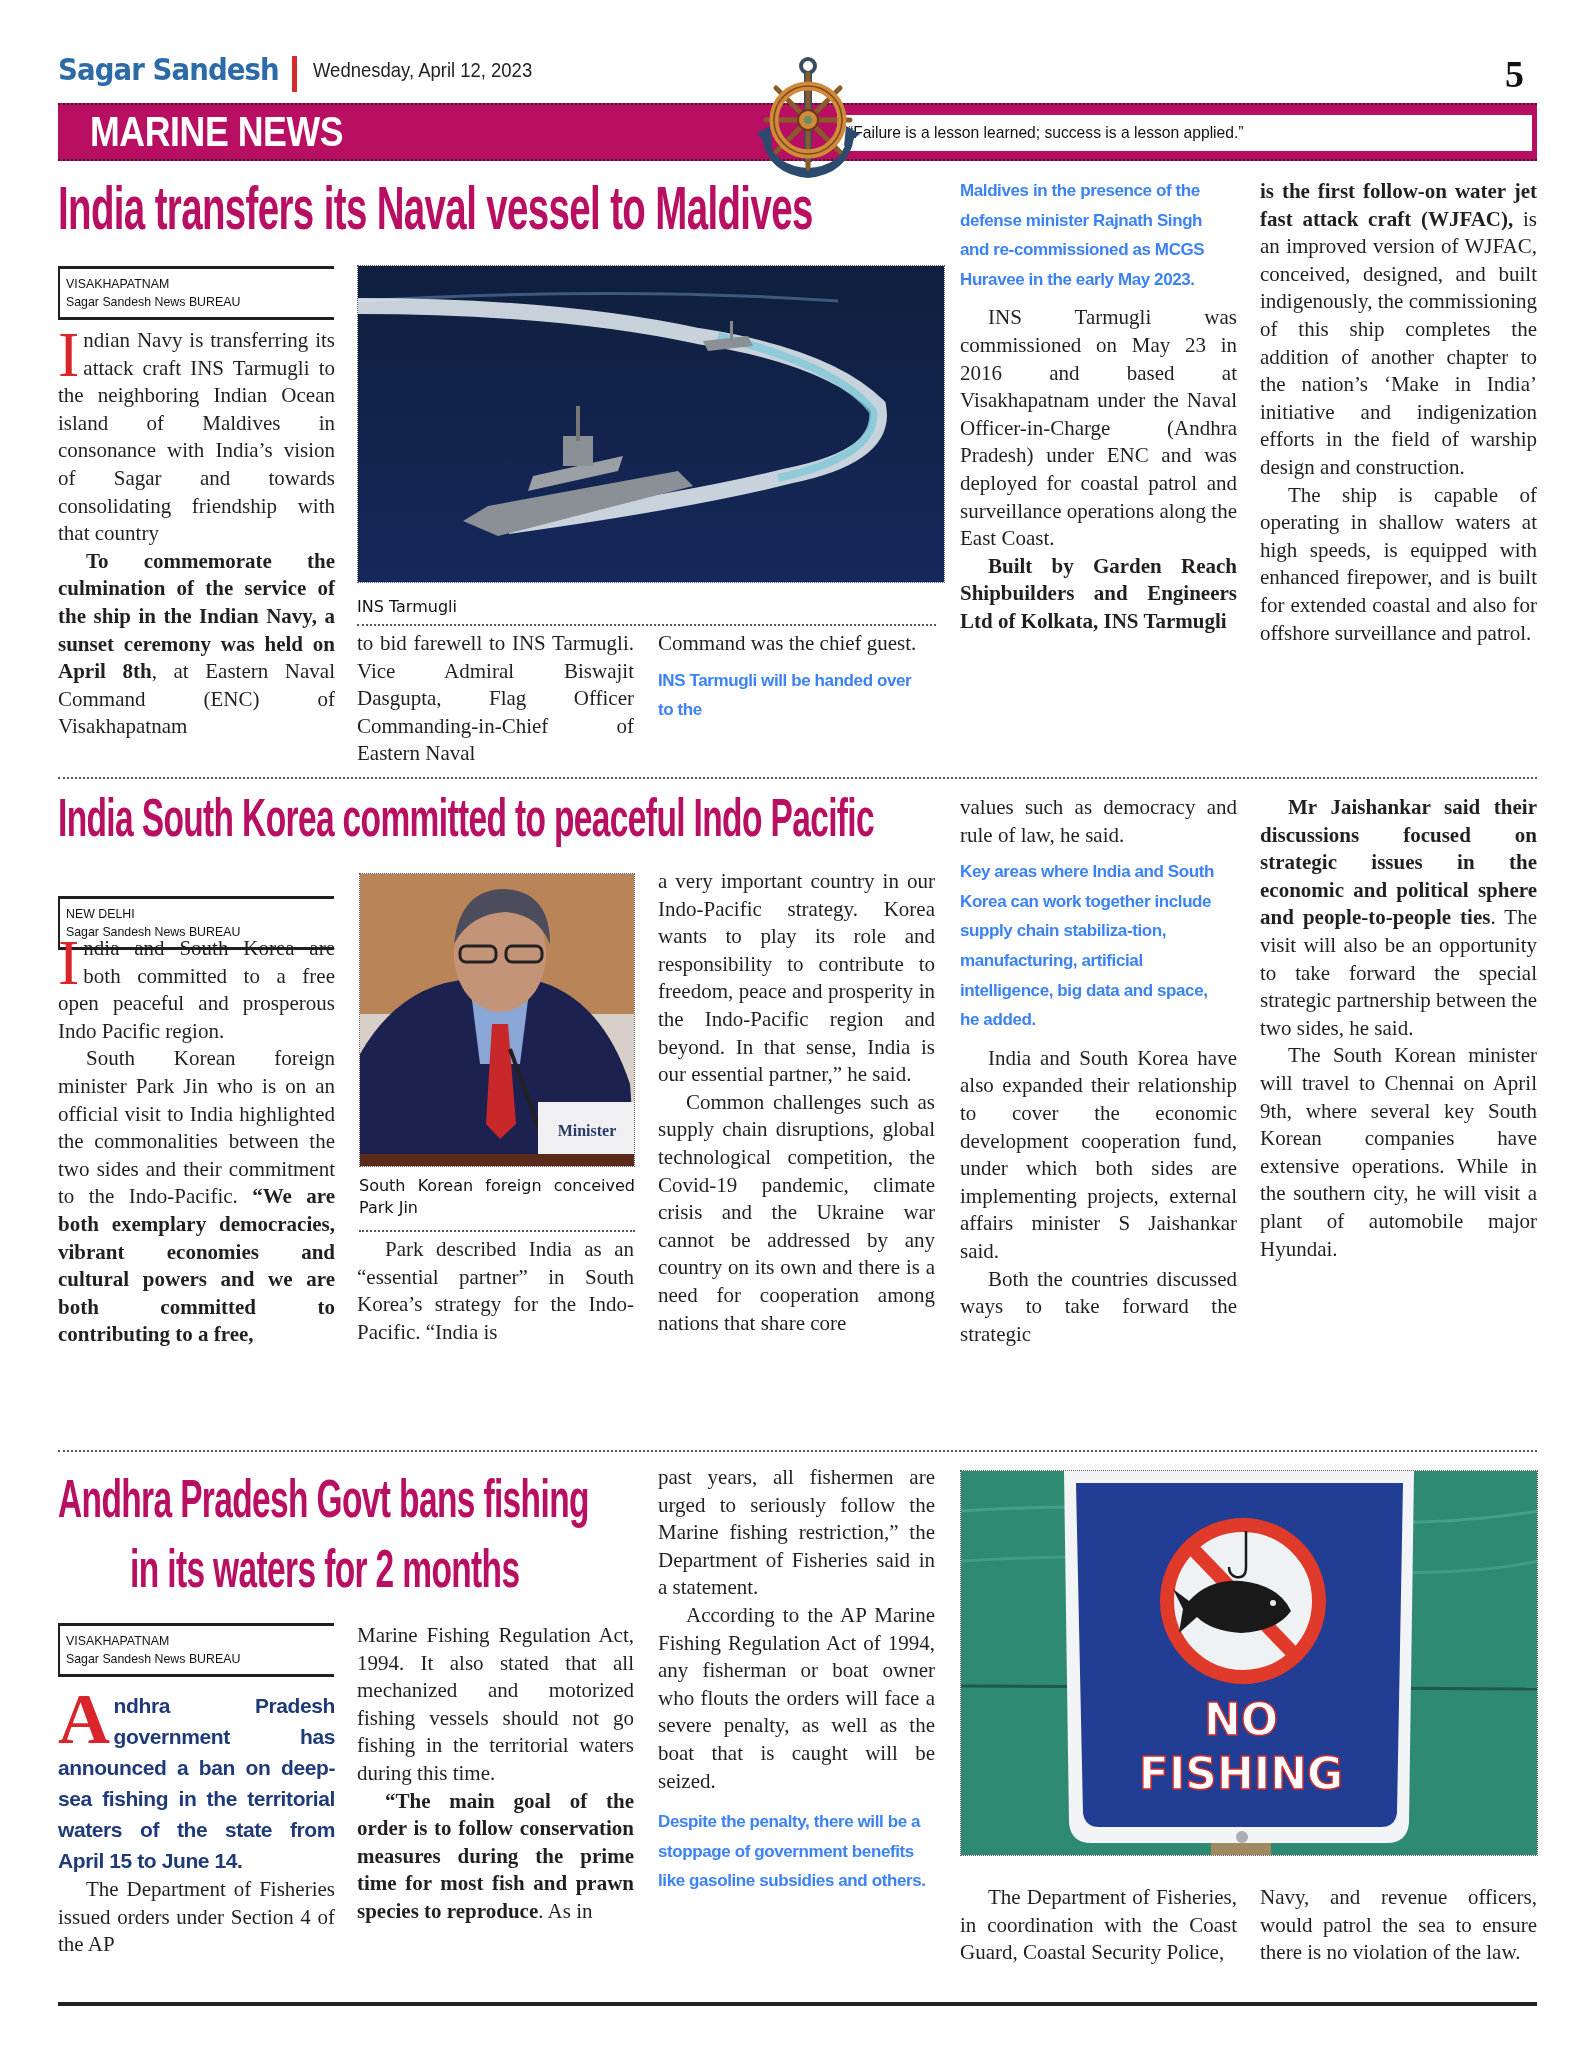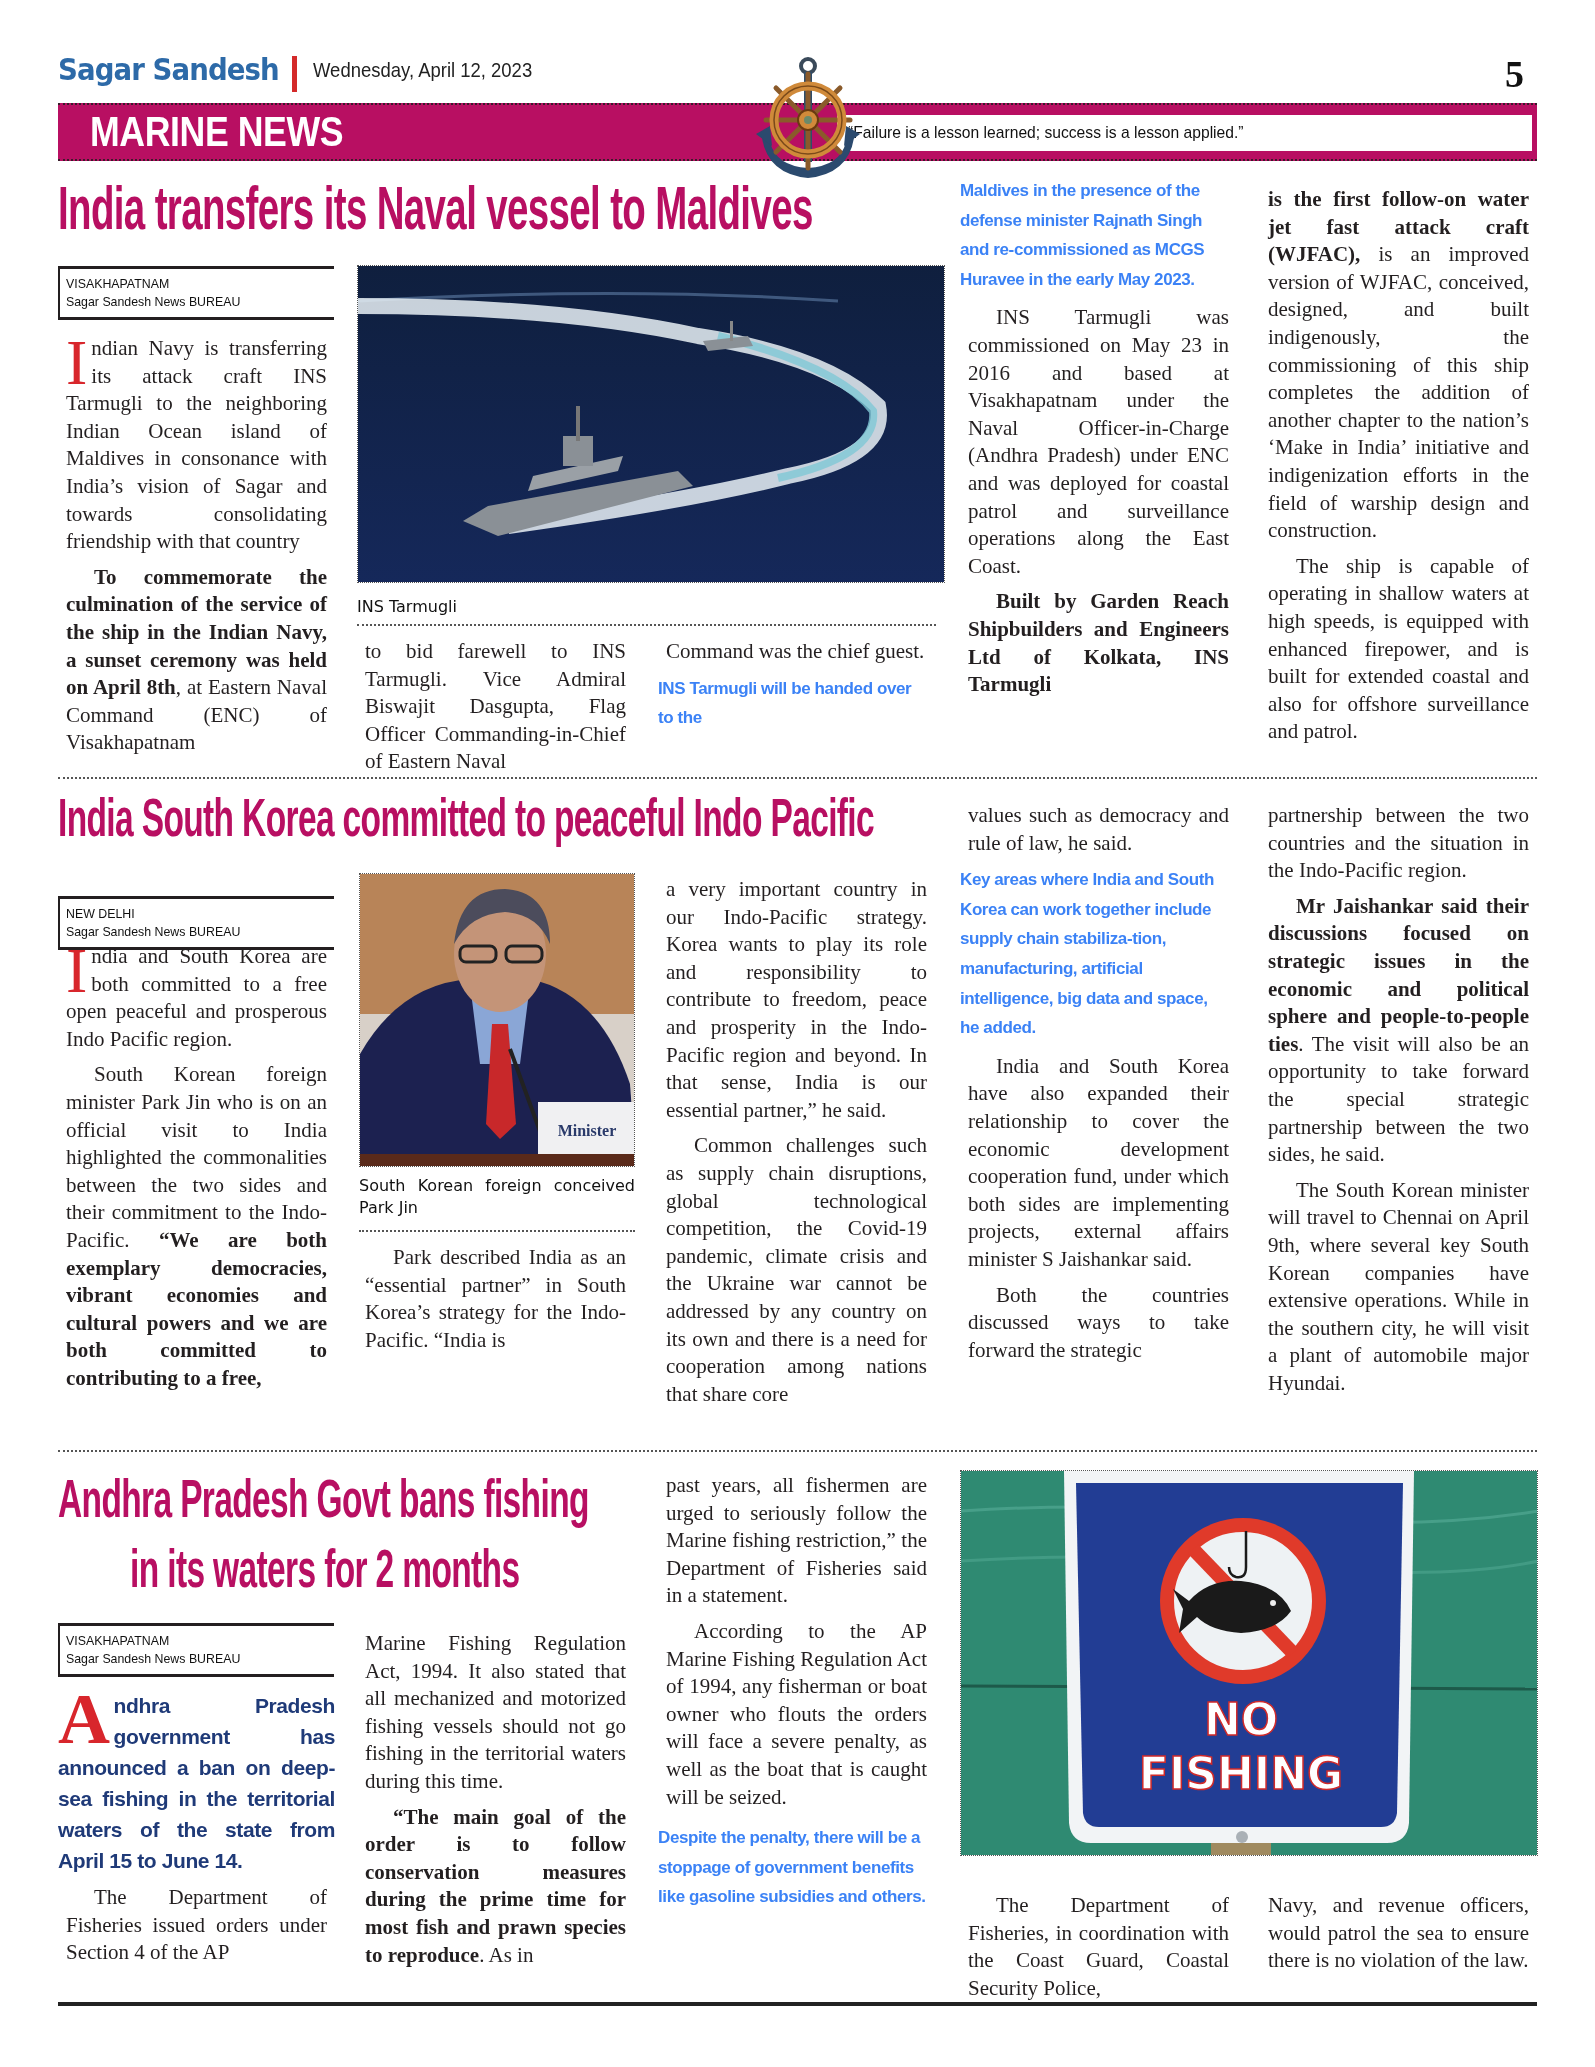--- a/index.html
+++ b/index.html
@@ -22,21 +22,21 @@
   .h2 { left:58px; top:786px; font-size:54px; transform:scaleX(0.62); }
   .h3a { left:58px; top:1467px; font-size:54px; transform:scaleX(0.62); }
   .h3b { left:130px; top:1537px; font-size:54px; transform:scaleX(0.62); }
 
   
   .byline { width:276px; border-top:3px solid #231f20; border-bottom:3px solid #231f20; border-left:2px solid #231f20; box-sizing:border-box; padding:6px 4px 6px 6px; font-family:"Liberation Sans", sans-serif; font-size:13px; line-height:18px; color:#111; }
   .byline div { transform:scaleX(0.95); transform-origin:left; }
 
   
   .col { width:277px; font-size:21px; line-height:27.6px; text-align:justify; color:#231f20; }
-  .col p { margin:8px; text-indent:0; }
+  .col p { margin:0; text-indent:0; }
   .col p.ind { text-indent:28px; }
   b { font-weight:bold; }
   .dropcap { float:left; font-family:"Liberation Serif", serif; color:#d8262c; font-size:64px; line-height:52px; margin:2px 4px 0 0; }
   .hl { font-family:"Liberation Sans", sans-serif; font-weight:bold; color:#3b82f6; font-size:17px; line-height:29.6px; text-align:left; margin:8px 9px 10px 0; letter-spacing:-0.4px; }
   .lead-hl { font-family:"Liberation Sans", sans-serif; font-weight:bold; color:#1f3a78; font-size:21px; line-height:31px; text-align:justify; letter-spacing:-0.4px; }
 
   .caption { font-family:"DejaVu Sans", sans-serif; font-size:16px; line-height:22px; color:#111; text-align:justify; }
   .dotted-rule { height:0; border-top:2px dotted #555; }
   .solid-rule { height:0; border-top:4px solid #222; }
 
@@ -183,21 +183,20 @@
 </div>
 
 <div class="abs col" style="left:960px; top:794px;">
   <p>values such as democracy and rule of law, he said.</p>
   <div class="hl">Key areas where India and South Korea can work together include supply chain stabiliza-tion, manufacturing, artificial intelligence, big data and space, he added.</div>
   <p class="ind">India and South Korea have also expanded their relationship to cover the economic development cooperation fund, under which both sides are implementing projects, external affairs minister S Jaishankar said.</p>
   <p class="ind">Both the countries discussed ways to take forward the strategic</p>
 </div>
 
 <div class="abs col" style="left:1260px; top:794px;">
-  <p>partnership between the two countries and the situation in the Indo-Pacific region.</p>
   <p class="ind"><b>Mr Jaishankar said their discussions focused on strategic issues in the economic and political sphere and people-to-people ties</b><span>. The visit will also be an opportunity to take forward the special strategic partnership between the two sides, he said.</span></p>
   <p class="ind">The South Korean minister will travel to Chennai on April 9th, where several key South Korean companies have extensive operations. While in the southern city, he will visit a plant of automobile major Hyundai.</p>
 </div>
 
 <div class="abs dotted-rule" style="left:58px; top:1450px; width:1479px;"></div>
 
 <div class="abs headline h3a">Andhra Pradesh Govt bans fishing</div>
 <div class="abs headline h3b">in its waters for 2 months</div>
 
 <div class="abs byline" style="left:58px; top:1623px;">

